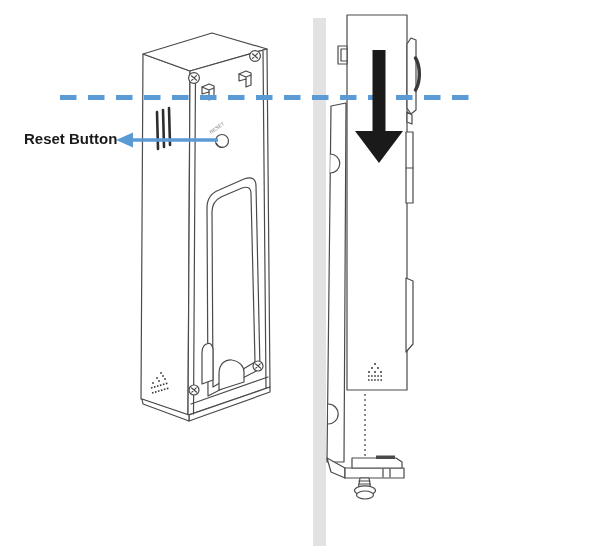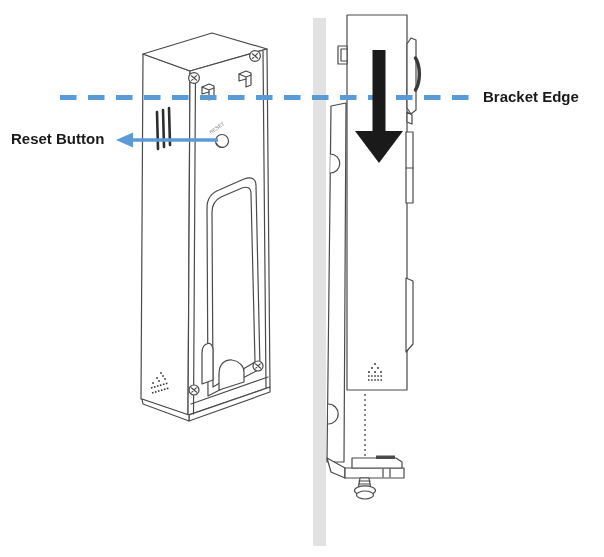--- a/index.html
+++ b/index.html
@@ -5,21 +5,21 @@
   html,body{margin:0;padding:0;background:#fff;}
   #canvas{
     position:relative;width:604px;height:557px;background:#fff;overflow:hidden;
     font-family:"Liberation Sans",sans-serif;
   }
   #canvas svg{position:absolute;left:0;top:0;}
   .callout-label{
     position:absolute;font-weight:700;font-size:15px;line-height:18px;color:#1a1a1a;
     white-space:nowrap;letter-spacing:0;
   }
-  #reset-label{left:11px;top:130px;}
+  #reset-label{left:24px;top:130px;}
   #bracket-label{left:483px;top:88px;}
   svg text{font-family:"Liberation Sans",sans-serif;}
   .ln{fill:none;stroke:#4a4a4a;stroke-width:1.2;stroke-linejoin:round;stroke-linecap:round;}
   .fw{fill:#ffffff;stroke:#4a4a4a;stroke-width:1.2;stroke-linejoin:round;stroke-linecap:round;}
   .thick{fill:none;stroke:#2e2e2e;stroke-width:2.6;stroke-linecap:round;}
   .dot{fill:#3a3a3a;stroke:none;}
 </style>
 </head>
 <body>
 
@@ -156,14 +156,13 @@
       <polygon points="355,131 403,131 379,163" fill="#1A1A1A"></polygon>
     </g>
 
     <g>
       <path d="M218,140 L133,140" fill="none" stroke-width="3.5" stroke="#5B9BD5"></path>
       <polygon points="116,140 133,132.5 133,147.5" fill="#5B9BD5"></polygon>
     </g>
   </svg>
 
   <div id="reset-label" class="callout-label">Reset Button</div>
-  <div id="bracket-label" class="callout-label">Bracket Edge</div>
 </div>
 
 </body></html>

